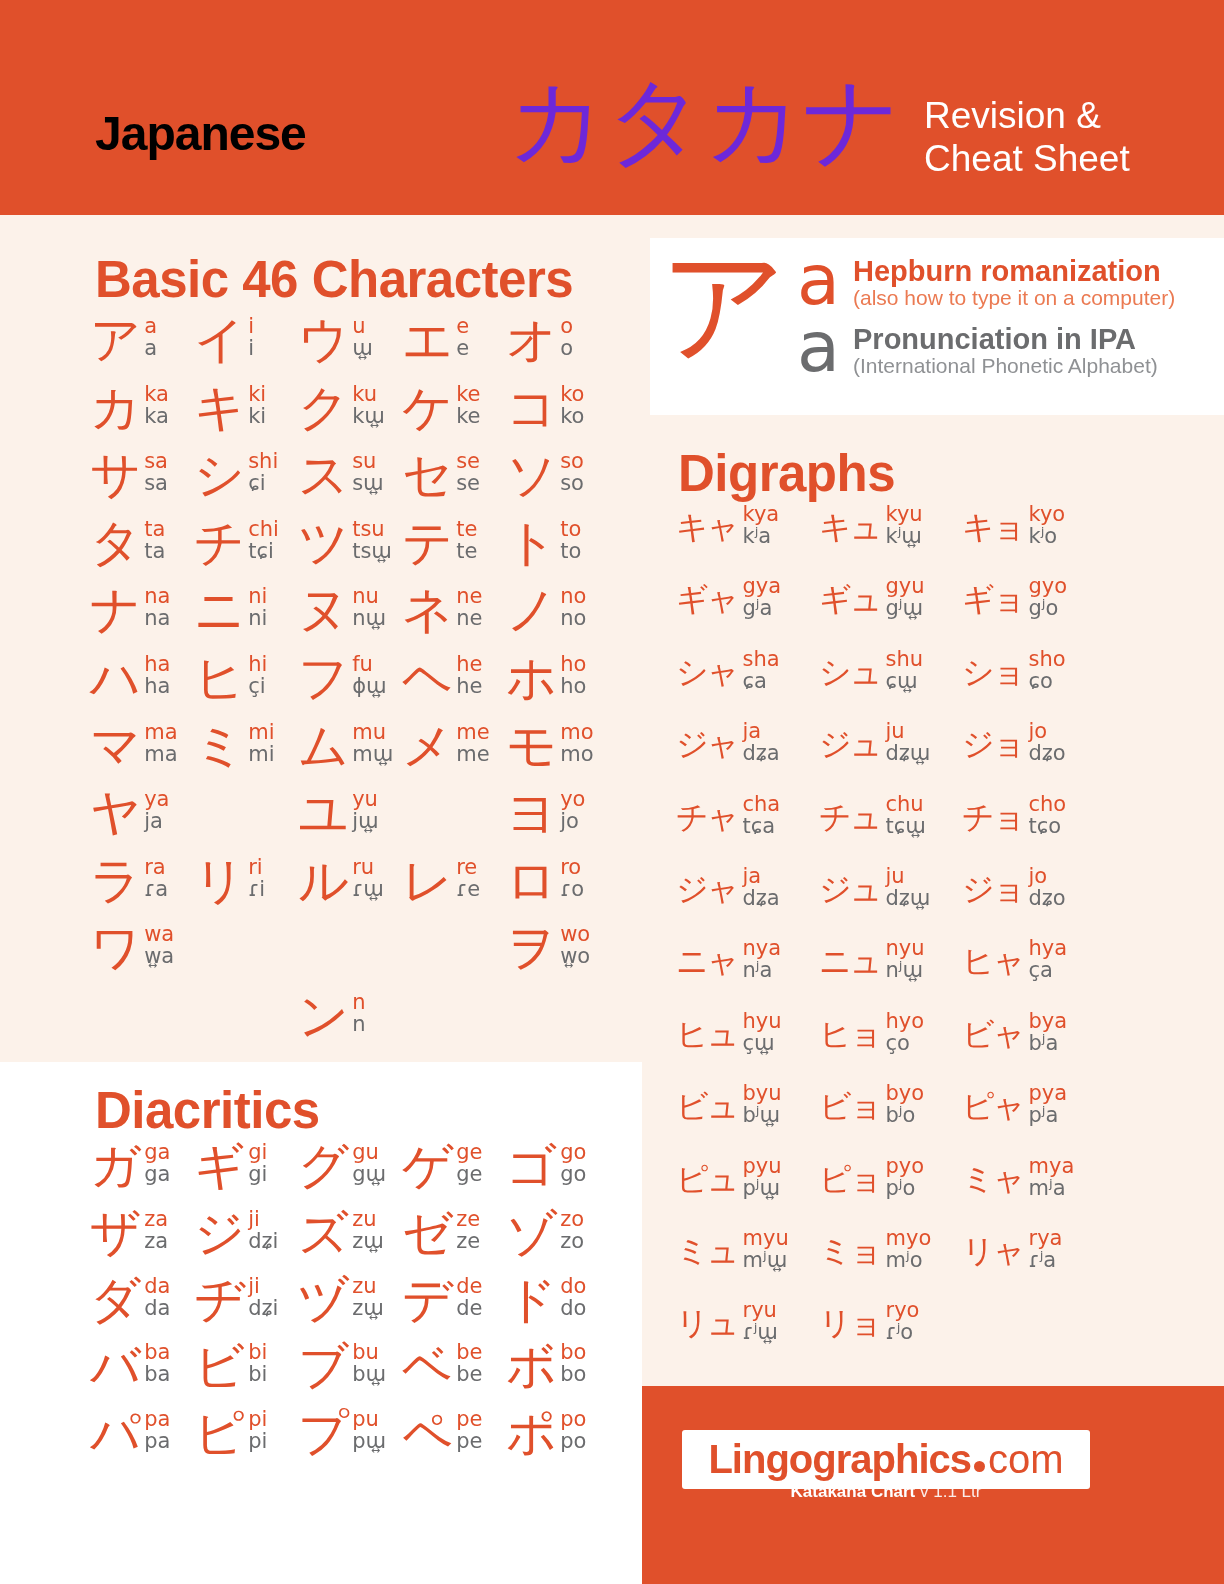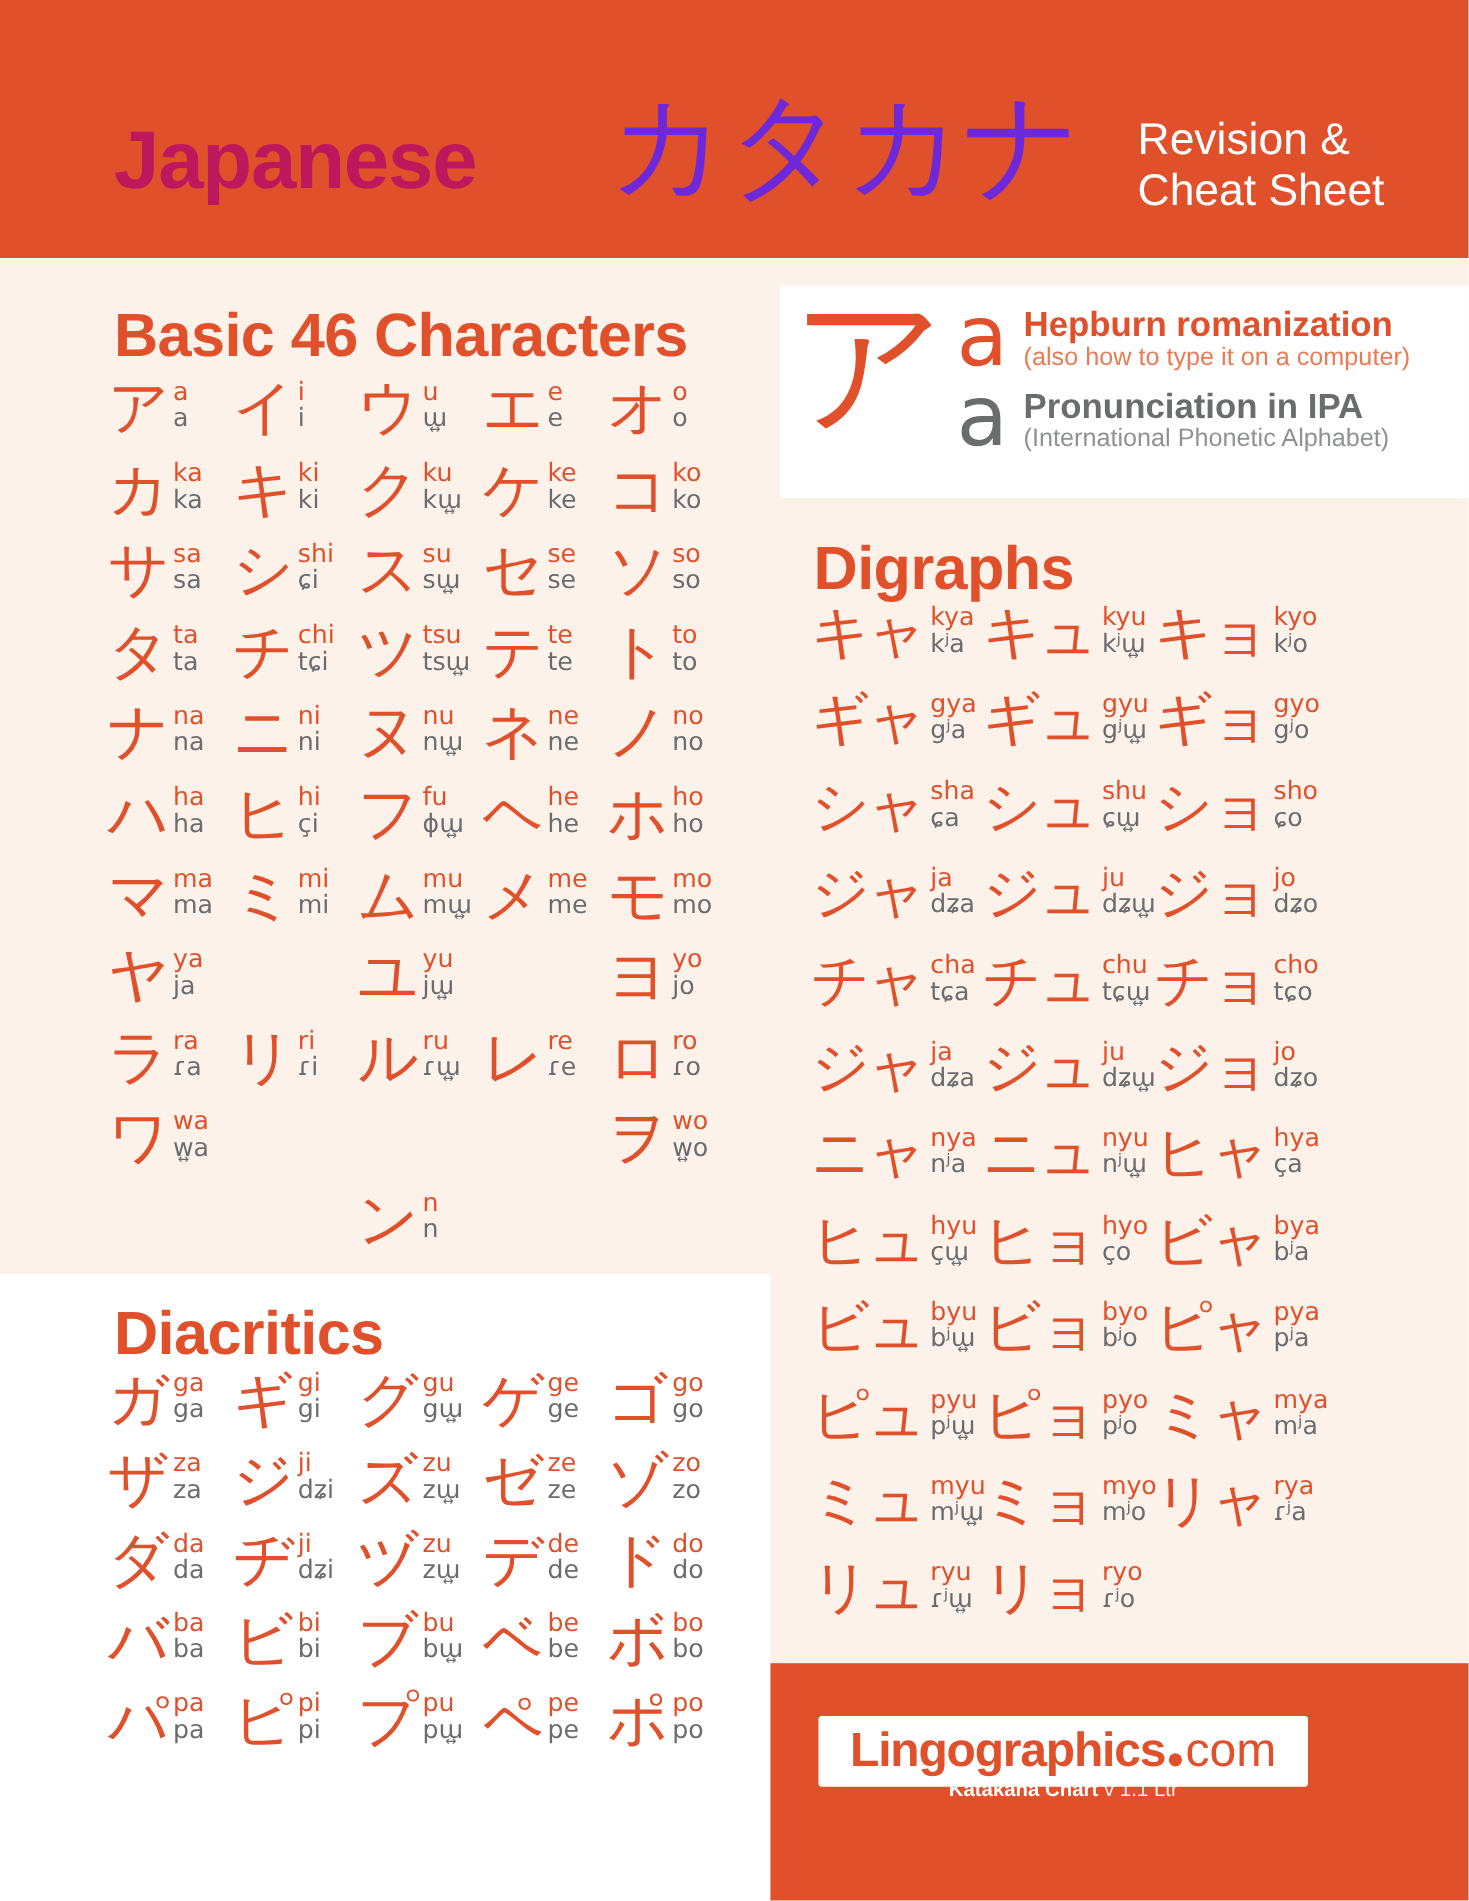--- a/index.html
+++ b/index.html
@@ -8,39 +8,39 @@
   .page { position:relative; width:1224px; height:1584px; background:#fff; overflow:hidden; }
 
   
   .header-band   { position:absolute; left:0; top:0; width:1224px; height:215px; background:#E0502B; }
   .left-cream    { position:absolute; left:0; top:215px; width:642px; height:847px; background:#FCF2EA; }
   .right-cream   { position:absolute; left:642px; top:215px; width:582px; height:1171px; background:#FCF2EA; }
   .legend-panel  { position:absolute; left:650px; top:238px; width:574px; height:177px; background:#fff; }
   .footer-band   { position:absolute; left:642px; top:1386px; width:582px; height:198px; background:#E0502B; }
 
   
-  .title-en  { position:absolute; left:95px;  top:98px;  font-size:68px; font-weight:800; color:#be185d; line-height:72px; letter-spacing:-1px; }
+  .title-en  { position:absolute; left:95px;  top:98px;  font-size:48px; font-weight:800; color:#000000; line-height:72px; letter-spacing:-1px; }
   .title-kana{ position:absolute; left:508px; top:74px;  font-size:96px; font-weight:400; color:#6d28d9; line-height:94px; font-family:"DejaVu Sans","Liberation Sans",sans-serif; }
-  .title-sub { position:absolute; left:948px; top:94px;  font-size:37px; font-weight:400; color:#fff; line-height:43px; }
+  .title-sub { position:absolute; left:924px; top:94px;  font-size:37px; font-weight:400; color:#fff; line-height:43px; }
 
   
   .sec-head { position:absolute; font-size:51px; font-weight:800; color:#E0502B; letter-spacing:-0.5px; }
   #basic-head      { left:95px;  top:250px; }
   #diacritics-head { left:95px;  top:1081px; }
   #digraphs-head   { left:678px; top:444px; }
 
   
   .grid { position:absolute; display:grid; }
   #basic-grid      { left:90px;  top:314px;  grid-template-columns:repeat(5,104px); grid-auto-rows:67.6px; }
   #diacritics-grid { left:90px;  top:1140px; grid-template-columns:repeat(5,104px); grid-auto-rows:66.8px; }
   #digraphs-grid   { left:676px; top:502px;  grid-template-columns:repeat(3,143px); grid-auto-rows:72.4px; }
 
   .cell { display:flex; align-items:flex-start; }
   .kana { font-size:50px; line-height:52px; color:#E0502B; font-family:"DejaVu Sans","Liberation Sans",sans-serif; white-space:nowrap; letter-spacing:-2px; }
-  #digraphs-grid .kana { font-size:48px; line-height:50px; }
+  #digraphs-grid .kana { font-size:32px; line-height:50px; }
   .sub  { display:flex; flex-direction:column; margin-left:5px; margin-top:1px; }
   .rom  { font-size:21px; line-height:22px; color:#E0502B; font-family:"DejaVu Sans",sans-serif; white-space:nowrap; }
   .ipa  { font-size:21px; line-height:22px; color:#6B6C6E; font-family:"DejaVu Sans",sans-serif; white-space:nowrap; }
 
   
   .legend-kana { position:absolute; left:660px; top:240px; font-size:125px; line-height:130px; color:#E0502B; font-family:"DejaVu Sans",sans-serif; }
   .legend-letter { position:absolute; font-size:70px; line-height:70px; font-family:"DejaVu Sans",sans-serif; }
   #legend-a-hep { left:797px; top:245px; color:#E0502B; }
   #legend-a-ipa { left:797px; top:312px; color:#6B6C6E; }
   .legend-title { position:absolute; font-size:29px; font-weight:700; line-height:30px; }

